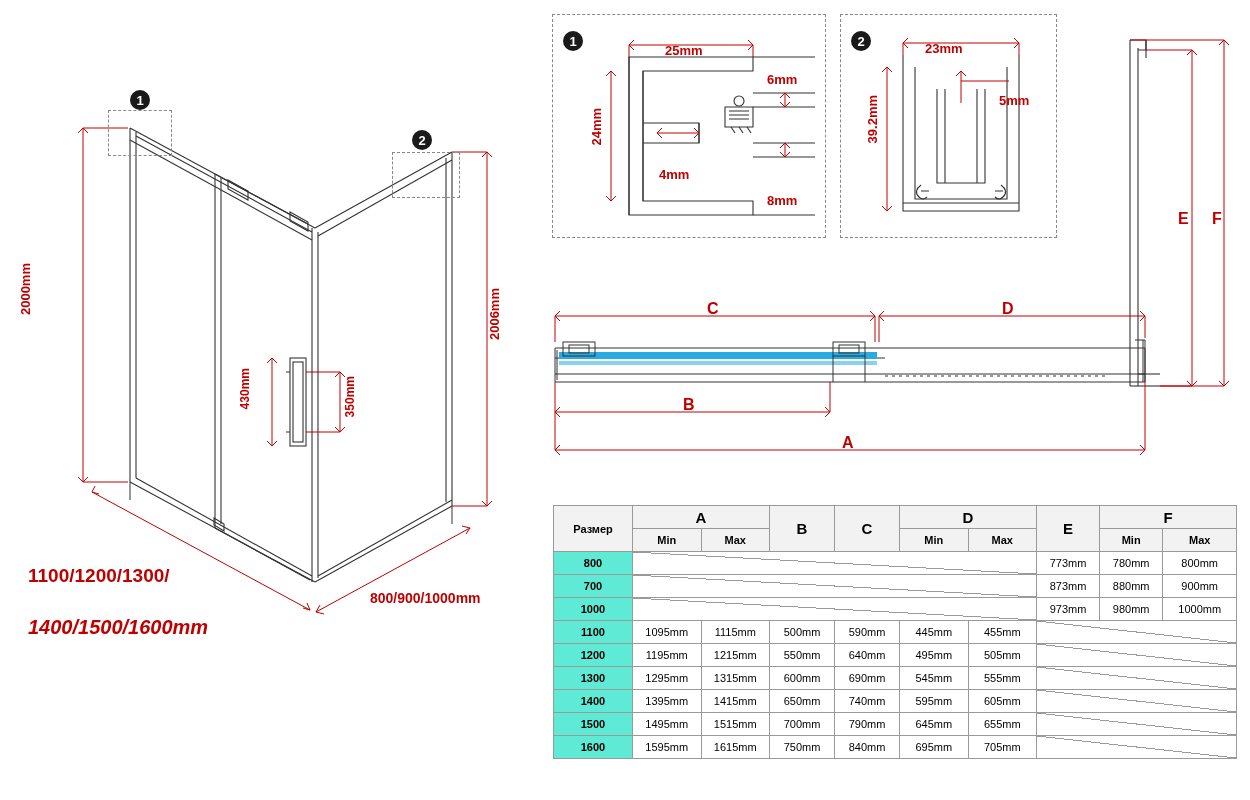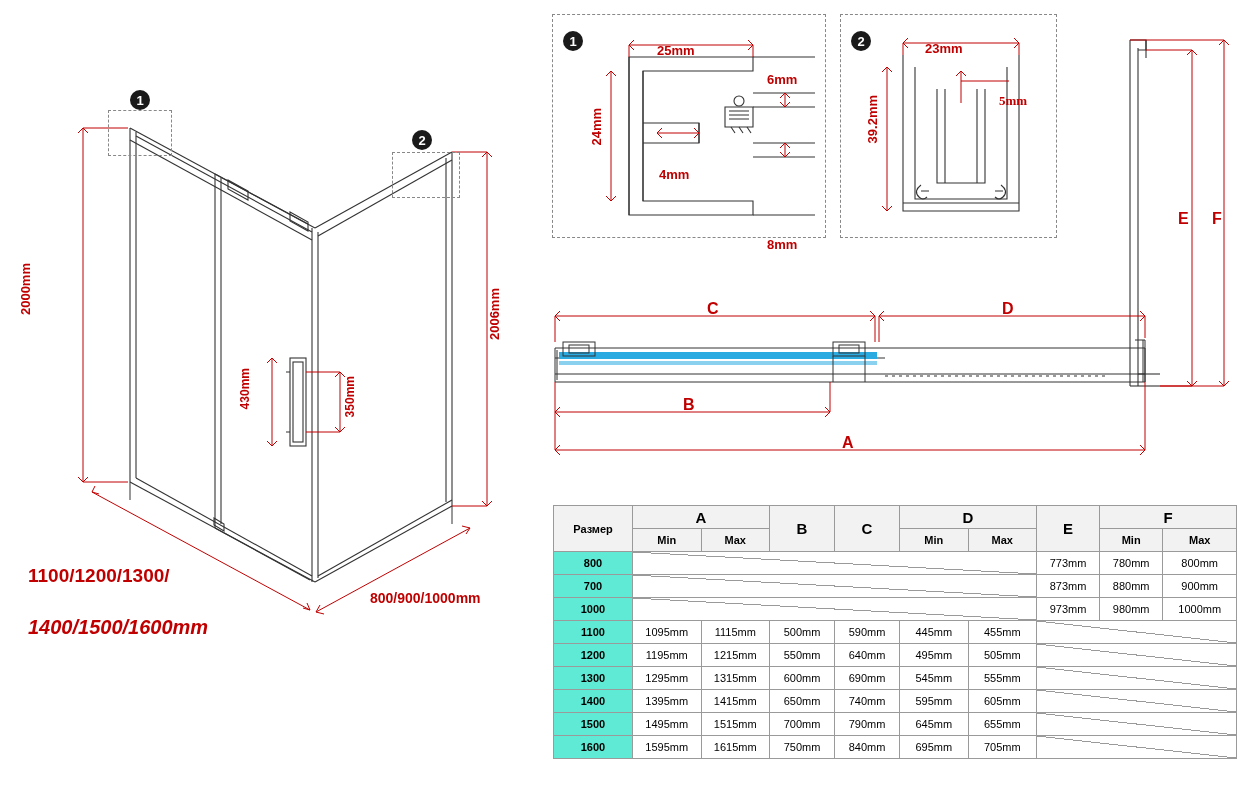--- a/index.html
+++ b/index.html
@@ -180,25 +180,25 @@
 
       <path d="M232,78 L232,92"></path>
       <path d="M227,83 L232,78 L237,83"></path>
       <path d="M227,87 L232,92 L237,87"></path>
 
       <path d="M232,128 L232,142"></path>
       <path d="M227,133 L232,128 L237,133"></path>
       <path d="M227,137 L232,142 L237,137"></path>
     </g>
   </svg>
-  <div class="abs dimtext" style="left:104px;top:28px;">25mm</div>
+  <div class="abs dimtext" style="left:112px;top:28px;">25mm</div>
   <div class="abs dimtext vtext" style="left:36px;top:93px;">24mm</div>
   <div class="abs dimtext" style="left:106px;top:152px;">4mm</div>
   <div class="abs dimtext" style="left:214px;top:57px;">6mm</div>
-  <div class="abs dimtext" style="left:214px;top:178px;margin-top:44px;">8mm</div>
+  <div class="abs dimtext" style="left:214px;top:178px;">8mm</div>
 </div>
 
 <div class="abs" style="left:840px;top:14px;width:215px;height:222px;border:1px dashed #888;">
   <div class="circnum" style="left:10px;top:16px;">
     <span>2</span>
   </div>
   <svg width="213" height="220" viewBox="0 0 213 220" style="position:absolute;left:0;top:0;">
     <g stroke="#333" fill="none" stroke-width="1.1">
 
       <path d="M62,40 L62,196 L178,196 L178,40"></path>
@@ -224,21 +224,21 @@
       <path d="M41,57 L46,52 L51,57"></path>
       <path d="M41,191 L46,196 L51,191"></path>
 
       <path d="M120,56 L120,88"></path>
       <path d="M115,61 L120,56 L125,61"></path>
       <path d="M120,66 L168,66"></path>
     </g>
   </svg>
   <div class="abs dimtext" style="left:84px;top:26px;">23mm</div>
   <div class="abs dimtext vtext" style="left:24px;top:80px;">39.2mm</div>
-  <div class="abs dimtext" style="left:158px;top:78px;font-family:Liberation Serif, serif;">5mm</div>
+  <div class="abs dimtext" style="left:158px;top:78px;">5mm</div>
 </div>
 
 <div class="abs" style="left:1100px;top:14px;width:150px;height:400px;">
   <svg width="150" height="400" viewBox="0 0 150 400">
     <g stroke="#333" fill="none" stroke-width="1.1">
       <path d="M30,26 L30,372"></path>
       <path d="M38,34 L38,372"></path>
       <path d="M30,26 L46,26 L46,36 L38,36"></path>
       <path d="M30,372 L60,372"></path>
       <path d="M38,360 L60,360"></path>

